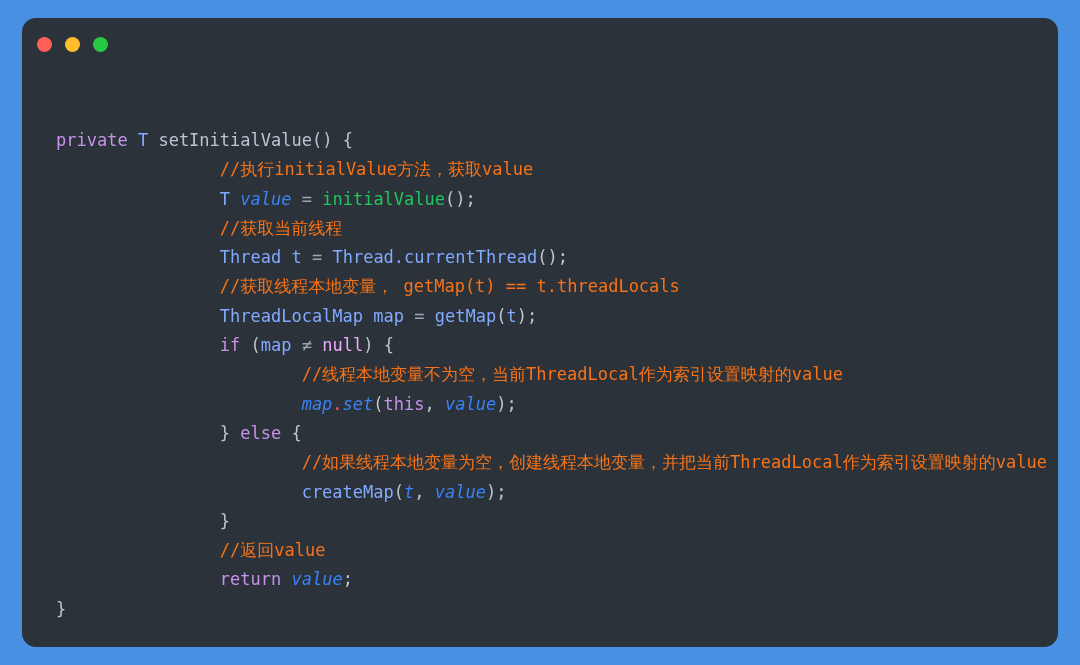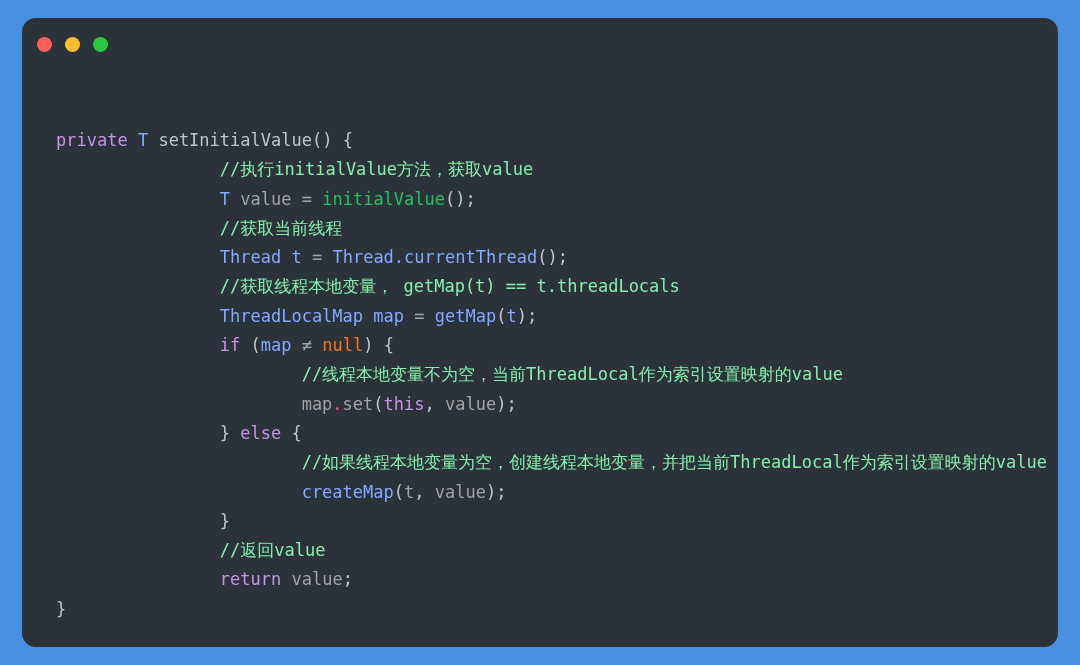--- a/index.html
+++ b/index.html
@@ -69,26 +69,26 @@
     letter-spacing: 0px;
     -webkit-font-smoothing: antialiased;
   }
 
   .ln { display: block; min-height: 29.3px; }
 
   
   .kw   { color: #c792ea; }   
   .typ  { color: #82aaff; }   
   .fn   { color: #22c55e; }   
-  .var  { color: #a3a3a3; }   
-  .lit  { color: #f97316; }   
+  .var  { color: #3b82f6; font-style: italic; }   
+  .lit  { color: #f0abfc; }   
   .pun  { color: #bcc6d0; }   
   .op   { color: #9aa6b2; }   
   .dot2 { color: #ff5874; }   
-  .cmt  { color: #86efac; text-align: right; }   
+  .cmt  { color: #f97316; text-align: right; }   
 
   .cmt {
     font-family: "DejaVu Sans Mono", "Liberation Mono", monospace;
   }
 </style>
 </head>
 <body style="background: rgb(74, 144, 226);">
 
 <div id="stage">
   <div id="code-card" style="background: rgb(43, 50, 58);">

